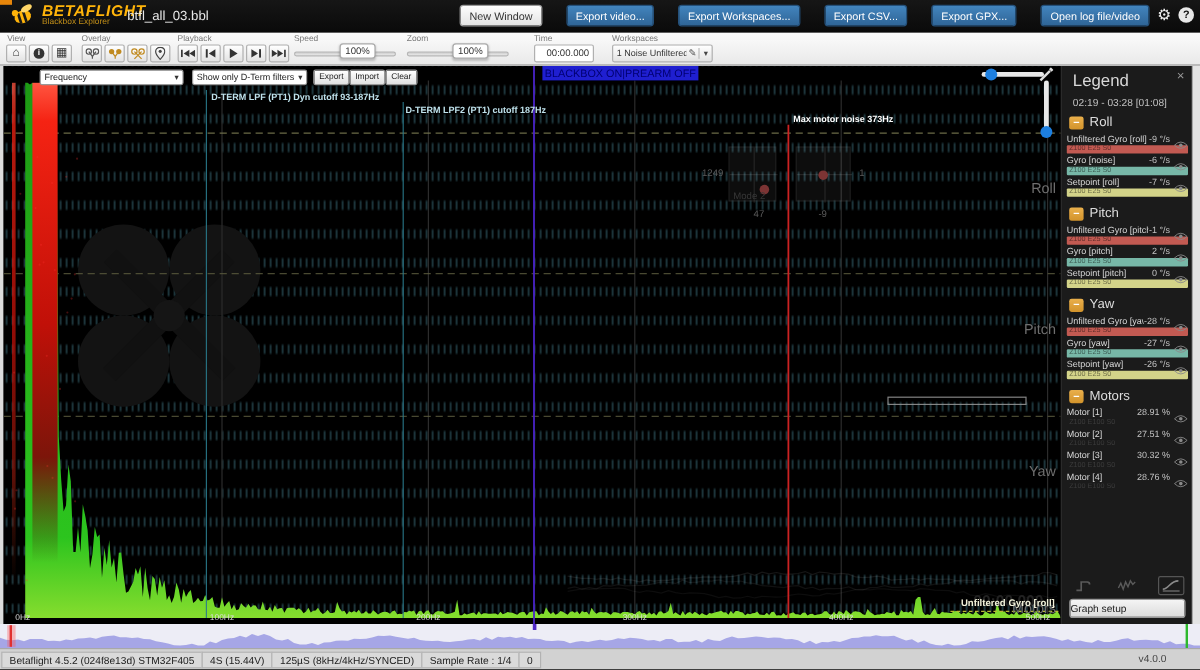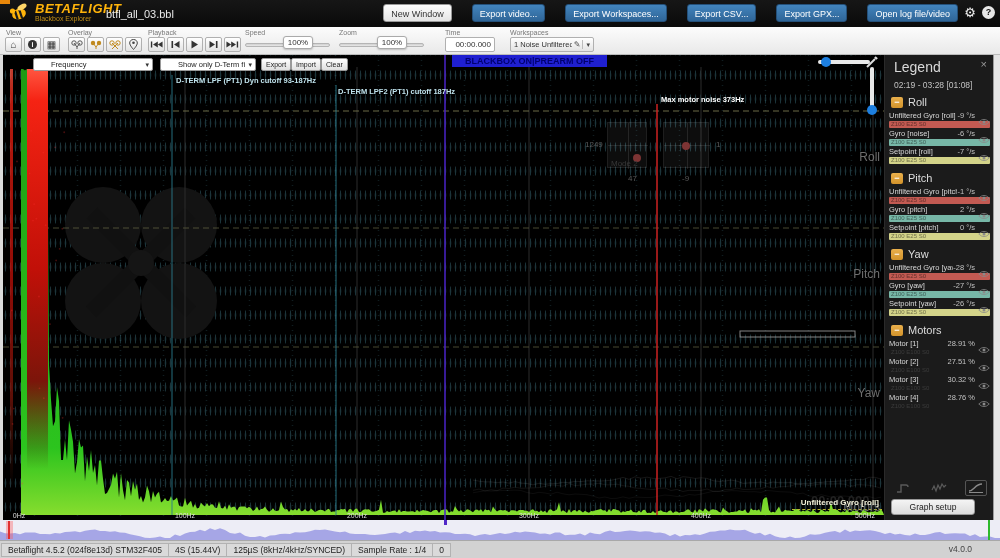--- a/index.html
+++ b/index.html
@@ -33,24 +33,24 @@
 #workspace .wpencil{font-size:8px;color:#555;padding:0 2px;border-right:1px solid #bbb}
 #workspace .wcaret{font-size:7px;color:#444;padding:0 3px}
 
 #main{position:absolute;left:0;top:55px;width:1000px;height:465px}
 #left-strip{position:absolute;left:0;top:0;width:3px;height:465px;background:#dcdcdc}
 #chart{position:absolute;left:3px;top:0;width:881px;height:465px;background-color:#000;cursor:crosshair;
  background-image:radial-gradient(rgba(70,130,145,.40) .7px,transparent 1.1px),radial-gradient(rgba(70,130,145,.22) .7px,transparent 1.1px);
  background-size:5px 24px,43px 5px;background-position:10px 8px,10px 8px;overflow:hidden}
 #spec{position:absolute;left:0;top:0}
 .gsel{position:absolute;top:3px;height:13px;background:#fff;border:1px solid #999;border-radius:2px;font-size:7.5px;color:#222;display:flex;align-items:center;cursor:pointer;z-index:6}
-.gsel .stext{flex:1;padding-left:17px;white-space:nowrap;overflow:hidden}
+.gsel .stext{flex:1;padding-left:3px;white-space:nowrap;overflow:hidden}
 .gsel .scaret{font-size:7px;color:#333;padding:0 3px}
 .gbtn{position:absolute;top:3px;height:13px;border:1px solid #999;border-radius:2px;background:linear-gradient(#fff,#e0e0e0);font-size:7px;color:#222;text-align:center;line-height:11px;cursor:pointer;z-index:6;padding:0 4px}
-#event-chip{position:absolute;left:449px;top:0;background:#1f1fd0;color:#000070;font-size:9px;font-weight:bold;padding:1px 13px;white-space:nowrap;z-index:5}
+#event-chip{position:absolute;left:449px;top:0;background:#1f1fd0;color:#000070;font-size:9px;font-weight:normal;padding:1px 2px;white-space:nowrap;z-index:5}
 .ann{position:absolute;font-size:7.5px;font-weight:bold;color:#bfe2ec;white-space:nowrap;z-index:5}
 .ann-red{color:#fff}
 .rowlabel{position:absolute;right:4px;font-size:12px;color:#6e6e6e;z-index:5}
 .xtick{position:absolute;bottom:1px;font-size:7px;color:#ddd;transform:translateX(-50%);z-index:5;white-space:nowrap}
 #sel-field{position:absolute;right:5px;bottom:13px;font-size:8px;font-weight:bold;color:#f2f2da;z-index:6;white-space:nowrap}
 #sel-field-rule{position:absolute;right:2px;bottom:10px;width:90px;border-top:1px dashed #b8b832;z-index:5}
 #watermark{position:absolute;left:808px;top:438px;font-size:13px;font-weight:bold;color:#222;z-index:1;white-space:nowrap}
 .stickbox{position:absolute;background:rgba(255,255,255,.05);border:1px solid rgba(255,255,255,.07);z-index:4}
 .stickline-h{position:absolute;height:1px;background:rgba(255,255,255,.10)}
 .stickline-v{position:absolute;width:1px;background:rgba(255,255,255,.10)}
@@ -77,21 +77,21 @@
 .lrow{display:flex;align-items:center;height:9px}
 .lname{flex:1;font-size:7.5px;color:#d8d8d8;white-space:nowrap;overflow:hidden}
 .lval{font-size:7.5px;color:#c2c2c2;margin-right:3px;white-space:nowrap}
 .eye{width:12px;height:8px;display:inline-block}
 .lbar{height:7px;border-radius:1px;margin-top:1px;overflow:hidden}
 .lset{font-size:6px;line-height:7px;color:rgba(0,0,0,.5);padding-left:2px;display:block;white-space:nowrap}
 .lset.dark{color:#3c3c3c}
 #curve-icons{position:absolute;left:0;top:425px;width:109px;display:flex;justify-content:space-around;align-items:center}
 .curvebtn{width:22px;height:16px;display:flex;align-items:center;justify-content:center;cursor:pointer}
 .curvebtn.selected{border:1px solid #555;border-radius:2px}
-#graph-setup{position:absolute;left:6px;top:444px;width:84px;height:16px;background:linear-gradient(#f4f4f4,#dcdcdc);border:1px solid #999;border-radius:3px;font-size:8.5px;color:#222;text-align:center;line-height:15px;cursor:pointer}
+#graph-setup{position:absolute;left:6px;top:444px;width:97px;height:16px;background:linear-gradient(#f4f4f4,#dcdcdc);border:1px solid #999;border-radius:3px;font-size:8.5px;color:#222;text-align:left;line-height:15px;cursor:pointer}
 #scroll-strip{position:absolute;left:993px;top:0;width:7px;height:465px;background:#e4e4e4;border-left:1px solid #9a9a9a}
 
 #timeline{position:absolute;left:0;top:520px;width:1000px;height:20px;background:#ededf6;cursor:pointer;z-index:10}
 #tl-red{position:absolute;left:6px;top:1px;width:7px;height:18px;background:rgba(255,80,80,.35)}
 #tl-redline{position:absolute;left:8px;top:1px;width:2px;height:18px;background:#e03030}
 #tl-purple{position:absolute;left:444px;top:0;width:3px;height:5px;background:#5128c8}
 #tl-green{position:absolute;left:988px;top:0;width:2px;height:20px;background:#2db82d}
 
 #statusbar{position:absolute;left:0;top:540px;width:1000px;height:18px;background:#d2d2d2;border-top:1px solid #a8a8a8;z-index:10}
 #segs{position:absolute;left:2px;top:2px;display:flex}

